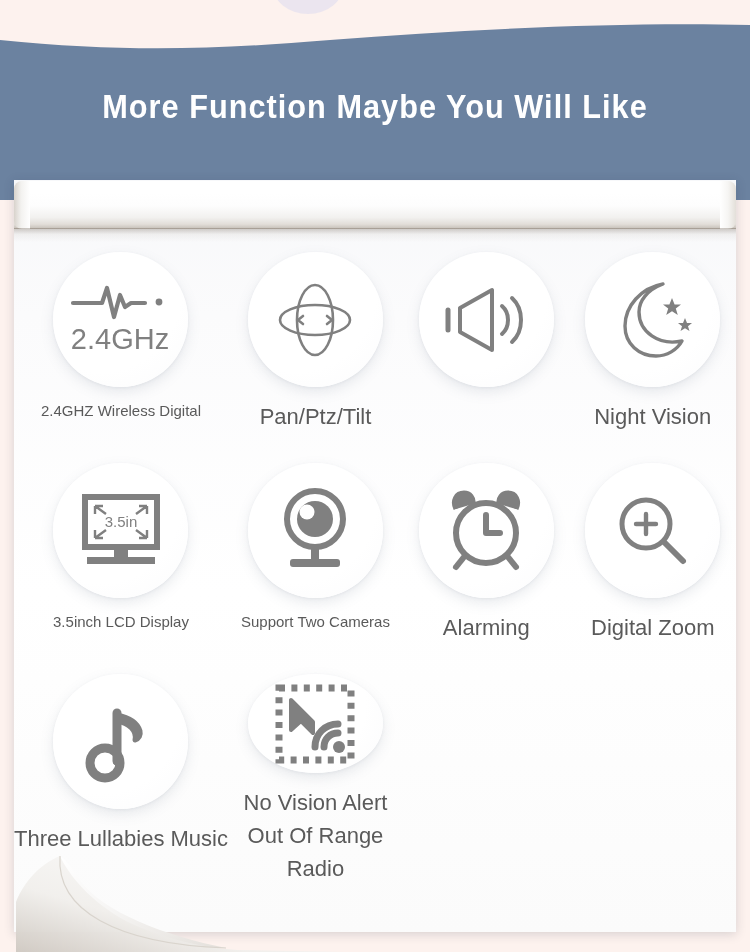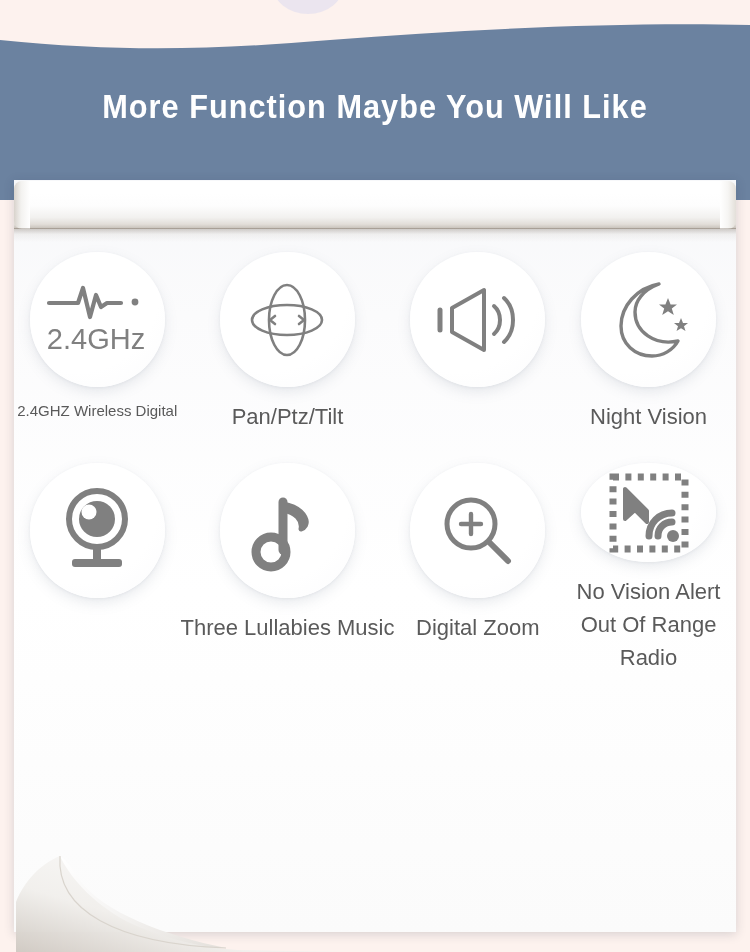--- a/index.html
+++ b/index.html
@@ -209,54 +209,83 @@
           <path d="M54 8 C32 12 16 30 16 50 C16 68 30 80 47 80 C58 80 68 74 73 65 C50 70 30 56 30 36 C30 25 38 14 54 8 Z" fill="none" stroke="#808080" stroke-width="3.4" stroke-linejoin="round"></path>
           <path d="M63 22 L65.6 28.4 L72 28.4 L66.8 32.6 L68.8 39 L63 35.2 L57.2 39 L59.2 32.6 L54 28.4 L60.4 28.4 Z" fill="#808080"></path>
           <path d="M76 42 L78 47 L83 47 L79 50.2 L80.5 55 L76 52.2 L71.5 55 L73 50.2 L69 47 L74 47 Z" fill="#808080"></path>
         </svg>
       </div>
       <div class="caption">Night Vision</div>
     </div>
 
 
 
+    <div class="cell">
+      <div class="bubble">
+        <svg width="96" height="76" viewBox="0 0 96 76">
+          <rect x="12" y="4" width="72" height="50" fill="none" stroke="#808080" stroke-width="6"></rect>
+          <path d="M22 13 L33 21 M22 13 L22 21 M22 13 L30 13" stroke="#808080" stroke-width="2.4" fill="none"></path>
+          <path d="M74 13 L63 21 M74 13 L74 21 M74 13 L66 13" stroke="#808080" stroke-width="2.4" fill="none"></path>
+          <path d="M22 45 L33 37 M22 45 L22 37 M22 45 L30 45" stroke="#808080" stroke-width="2.4" fill="none"></path>
+          <path d="M74 45 L63 37 M74 45 L74 37 M74 45 L66 45" stroke="#808080" stroke-width="2.4" fill="none"></path>
+          <text x="48" y="34" text-anchor="middle" font-family="Liberation Sans, sans-serif" font-size="15" fill="#808080">3.5in</text>
+          <rect x="41" y="56" width="14" height="8" fill="#808080"></rect>
+          <rect x="14" y="64" width="68" height="7" fill="#808080"></rect>
+        </svg>
+      </div>
+      <div class="caption small">3.5inch LCD Display</div>
+    </div>
 
     <div class="cell">
       <div class="bubble">
         <svg width="90" height="88" viewBox="0 0 90 88">
           <circle cx="45" cy="32" r="28" fill="none" stroke="#808080" stroke-width="6"></circle>
           <circle cx="45" cy="32" r="18" fill="#808080"></circle>
           <circle cx="37" cy="25" r="7.5" fill="#ffffff"></circle>
           <rect x="41" y="58" width="8" height="16" fill="#808080"></rect>
           <rect x="20" y="72" width="50" height="8" rx="3" fill="#808080"></rect>
         </svg>
       </div>
-    </div>
-
+      <div class="caption small">Support Two Cameras</div>
+    </div>
+
+    <div class="cell">
+      <div class="bubble">
+        <svg width="88" height="84" viewBox="0 0 88 84">
+          <path d="M14 20 C10 12 14 4 22 4 C28 4 32 9 31 15" fill="#808080" stroke="#808080" stroke-width="5" stroke-linejoin="round"></path>
+          <path d="M74 20 C78 12 74 4 66 4 C60 4 56 9 57 15" fill="#808080" stroke="#808080" stroke-width="5" stroke-linejoin="round"></path>
+          <circle cx="44" cy="44" r="30" fill="none" stroke="#808080" stroke-width="6"></circle>
+          <path d="M44 26 L44 44 L58 44" fill="none" stroke="#808080" stroke-width="6" stroke-linecap="round" stroke-linejoin="round"></path>
+          <path d="M22 68 L14 78" stroke="#808080" stroke-width="6" stroke-linecap="round"></path>
+          <path d="M66 68 L74 78" stroke="#808080" stroke-width="6" stroke-linecap="round"></path>
+        </svg>
+      </div>
+      <div class="caption">Alarming</div>
+    </div>
+
+    <div class="cell">
+      <div class="bubble">
+        <svg width="80" height="80" viewBox="0 0 80 80">
+          <circle cx="33" cy="33" r="24" fill="none" stroke="#808080" stroke-width="5"></circle>
+          <path d="M33 23 L33 43 M23 33 L43 33" stroke="#808080" stroke-width="4.4" stroke-linecap="round"></path>
+          <path d="M51 51 L70 70" stroke="#808080" stroke-width="6" stroke-linecap="round"></path>
+        </svg>
+      </div>
+      <div class="caption">Digital Zoom</div>
+    </div>
 
     <div class="cell">
       <div class="bubble">
         <svg width="72" height="86" viewBox="0 0 72 86">
           <path d="M32 62 L32 14" fill="none" stroke="#808080" stroke-width="9" stroke-linecap="round"></path>
           <path d="M32 16 C42 18 52 22 55 32 C56 36 54 40 50 41 C52 32 44 24 32 22 Z" fill="#808080" stroke="#808080" stroke-width="5" stroke-linejoin="round"></path>
           <circle cx="20" cy="64" r="15" fill="none" stroke="#808080" stroke-width="9"></circle>
         </svg>
       </div>
       <div class="caption">Three Lullabies Music</div>
-    </div>
-
-    <div class="cell">
-      <div class="bubble">
-        <svg width="80" height="80" viewBox="0 0 80 80">
-          <circle cx="33" cy="33" r="24" fill="none" stroke="#808080" stroke-width="5"></circle>
-          <path d="M33 23 L33 43 M23 33 L43 33" stroke="#808080" stroke-width="4.4" stroke-linecap="round"></path>
-          <path d="M51 51 L70 70" stroke="#808080" stroke-width="6" stroke-linecap="round"></path>
-        </svg>
-      </div>
-      <div class="caption">Digital Zoom</div>
     </div>
 
     <div class="cell">
       <div class="bubble">
         <svg width="80" height="80" viewBox="0 0 80 80">
           <path d="M4 4 H76 V76 H4 Z" fill="none" stroke="#808080" stroke-width="7" stroke-dasharray="6 6.4"></path>
           <path d="M38 38 L16 16 L16 46 L26 37 L38 49 Z" fill="#808080" stroke="#808080" stroke-width="4" stroke-linejoin="round"></path>
           <circle cx="64" cy="63" r="6" fill="#808080"></circle>
           <path d="M40 63 C40 50 50 40 63 40" fill="none" stroke="#808080" stroke-width="7" stroke-linecap="round"></path>
           <path d="M49 63 C49 55 55 49 63 49" fill="none" stroke="#808080" stroke-width="7" stroke-linecap="round"></path>

